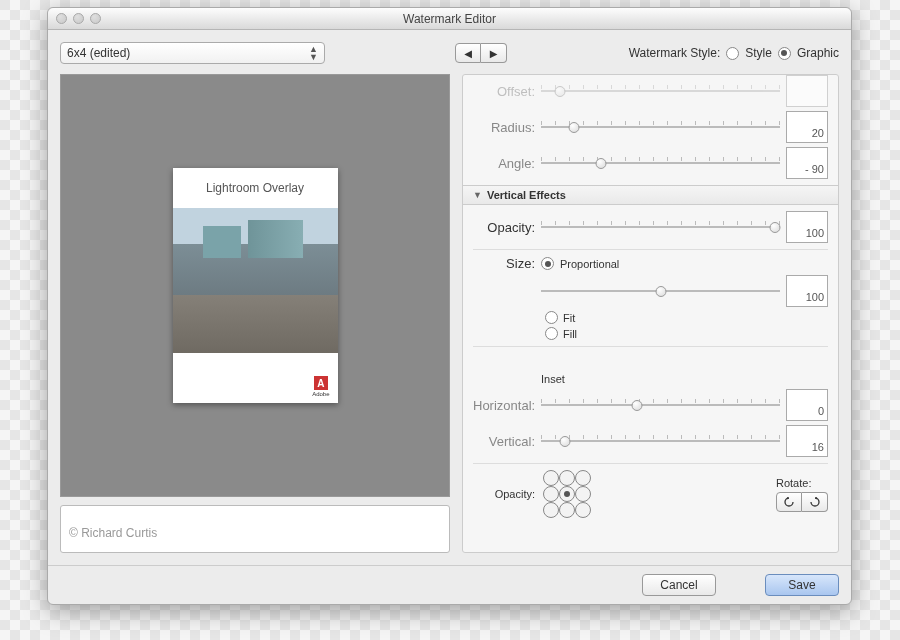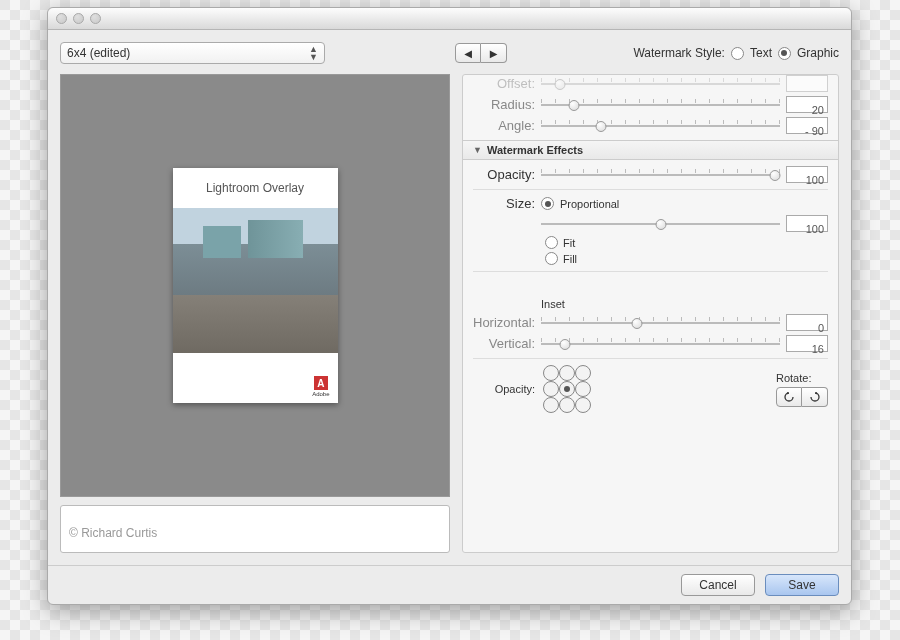--- a/index.html
+++ b/index.html
@@ -91,21 +91,21 @@
 .srow .lbl { width:62px; text-align:right; color:#888; font-size:13px;}
 .srow.dark .lbl { color:#333; }
 .slider { flex:1; position:relative; height:16px; }
 .slider .track { position:absolute; left:0; right:0; top:7px; height:2px; background:#bbb; }
 .slider .ticks { position:absolute; left:0; right:0; top:2px; height:4px;
   background: repeating-linear-gradient(90deg,#bbb 0 1px, transparent 1px 14px);}
 .slider .thumb { position:absolute; top:3px; width:11px; height:11px;
   border-radius:50%; background:radial-gradient(circle at 35% 30%,#fff,#d9d9d9);
   border:1px solid #999; transform:translateX(-50%);}
 .valbox { width:42px; height:17px; border:1px solid #aaa; background:#fff;
-  text-align:right; padding:7px 3px; font-size:11px; color:#555;}
+  text-align:right; padding:15px 3px; font-size:11px; color:#555;}
 .section-head { display:flex; align-items:center; gap:5px;
   border:1px solid #ccc; border-left:none; border-right:none;
   background:linear-gradient(#f5f5f5,#e9e9e9);
   margin:6px -10px; padding:3px 10px; font-weight:bold; font-size:11px;}
 .section-head .tri { font-size:9px; color:#666;}
 .size-opts { margin-left:72px; display:flex; flex-direction:column; gap:3px; font-size:11px;}
 .size-opts .opt { display:flex; align-items:center; gap:5px;}
 .divider { height:1px; background:#ddd; margin:6px 0;}
 .anchor-row { display:flex; align-items:center; gap:8px;}
 .anchor-row .lbl { width:62px; text-align:right; color:#333;}
@@ -116,52 +116,53 @@
 .anchor div.sel::after { content:""; width:6px; height:6px; border-radius:50%; background:#555;}
 .rotate-grp { margin-left:auto; text-align:left;}
 .rotate-lbl { font-size:11px; margin-bottom:3px;}
 .rotate-btns { display:flex;}
 .rotate-btns .navbtn svg { width:12px; height:10px; }
 .footer { display:flex; justify-content:flex-end; gap:10px;
   padding:8px 12px; border-top:1px solid #ccc;}
 .btn { min-width:74px; height:22px; border:1px solid #999;
   border-radius:4px; background:linear-gradient(#fff,#e9e9e9);
   font-size:12px; display:flex; align-items:center; justify-content:center;}
-.btn.primary { background:linear-gradient(#d7e6fb,#a9c6ef); border-color:#6a8dbd;}
+.btn.primary { background:linear-gradient(#d7e6fb,#a9c6ef); border-color:#6a8dbd;margin-left:39px;}
 </style>
 </head>
 <body>
 
 <div class="window">
   <div class="titlebar">
     <div class="traffic">
       <span></span>
       <span></span>
       <span></span>
     </div>
+    <div class="title">Watermark Editor</div>
   </div>
 
   <div class="content">
 
     <div class="toprow">
       <div class="combo">
         <span>6x4 (edited)</span>
         <span class="arrows">
             <span>▲</span>
             <span>▼</span>
           </span>
       </div>
       <div class="navbtns">
         <div class="navbtn">◀</div>
         <div class="navbtn">▶</div>
       </div>
       <div class="style-row">
         <span>Watermark Style:</span>
         <span class="radio"></span>
-        <span>Text</span>
+        <span>Style</span>
         <span class="radio sel"></span>
         <span>Graphic</span>
       </div>
     </div>
 
     <div class="mainrow">
 
       <div class="leftcol">
         <div class="preview">
           <div class="doc">
@@ -205,21 +206,21 @@
           <div class="slider">
             <div class="ticks"></div>
               <div class="track"></div>
             <div class="thumb" style="left:25%"></div>
           </div>
           <div class="valbox">- 90</div>
         </div>
 
         <div class="section-head">
           <span class="tri">▼</span>
-          <span>Watermark Effects</span>
+          <span>Vertical Effects</span>
         </div>
 
         <div class="srow dark">
           <span class="lbl">Opacity:</span>
           <div class="slider">
             <div class="ticks"></div>
               <div class="track"></div>
             <div class="thumb" style="left:98%"></div>
           </div>
           <div class="valbox">100</div>

